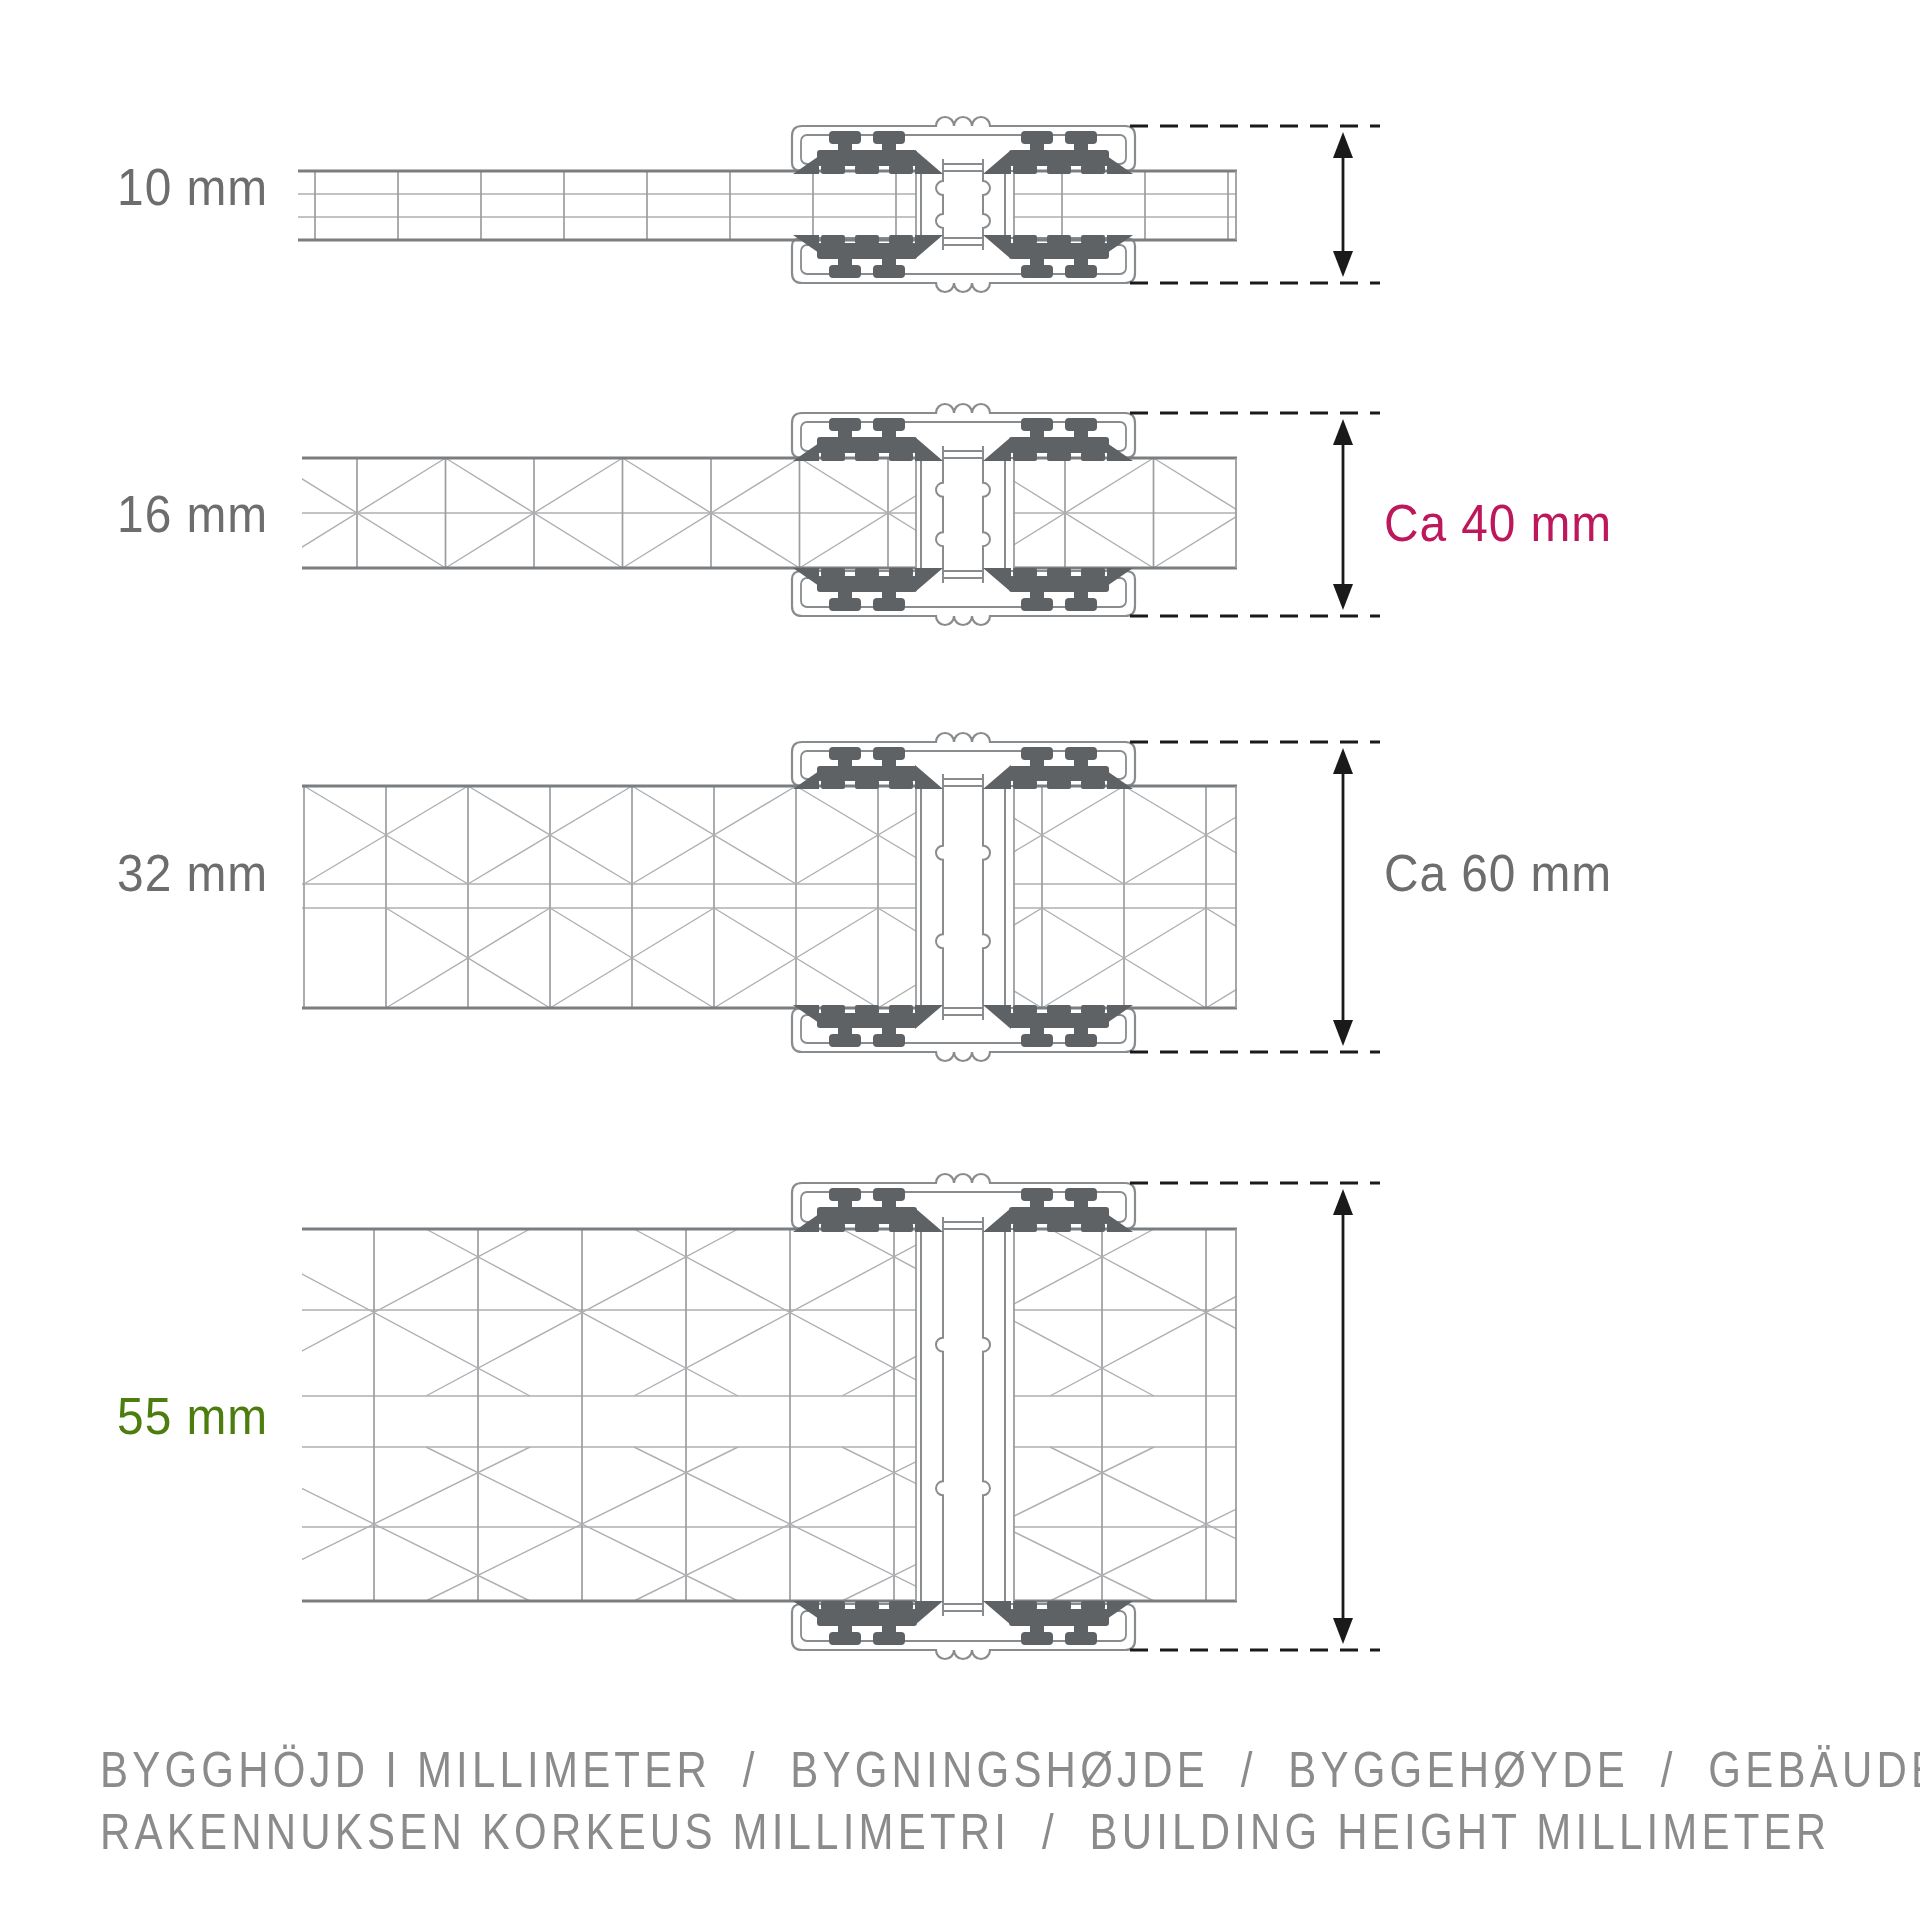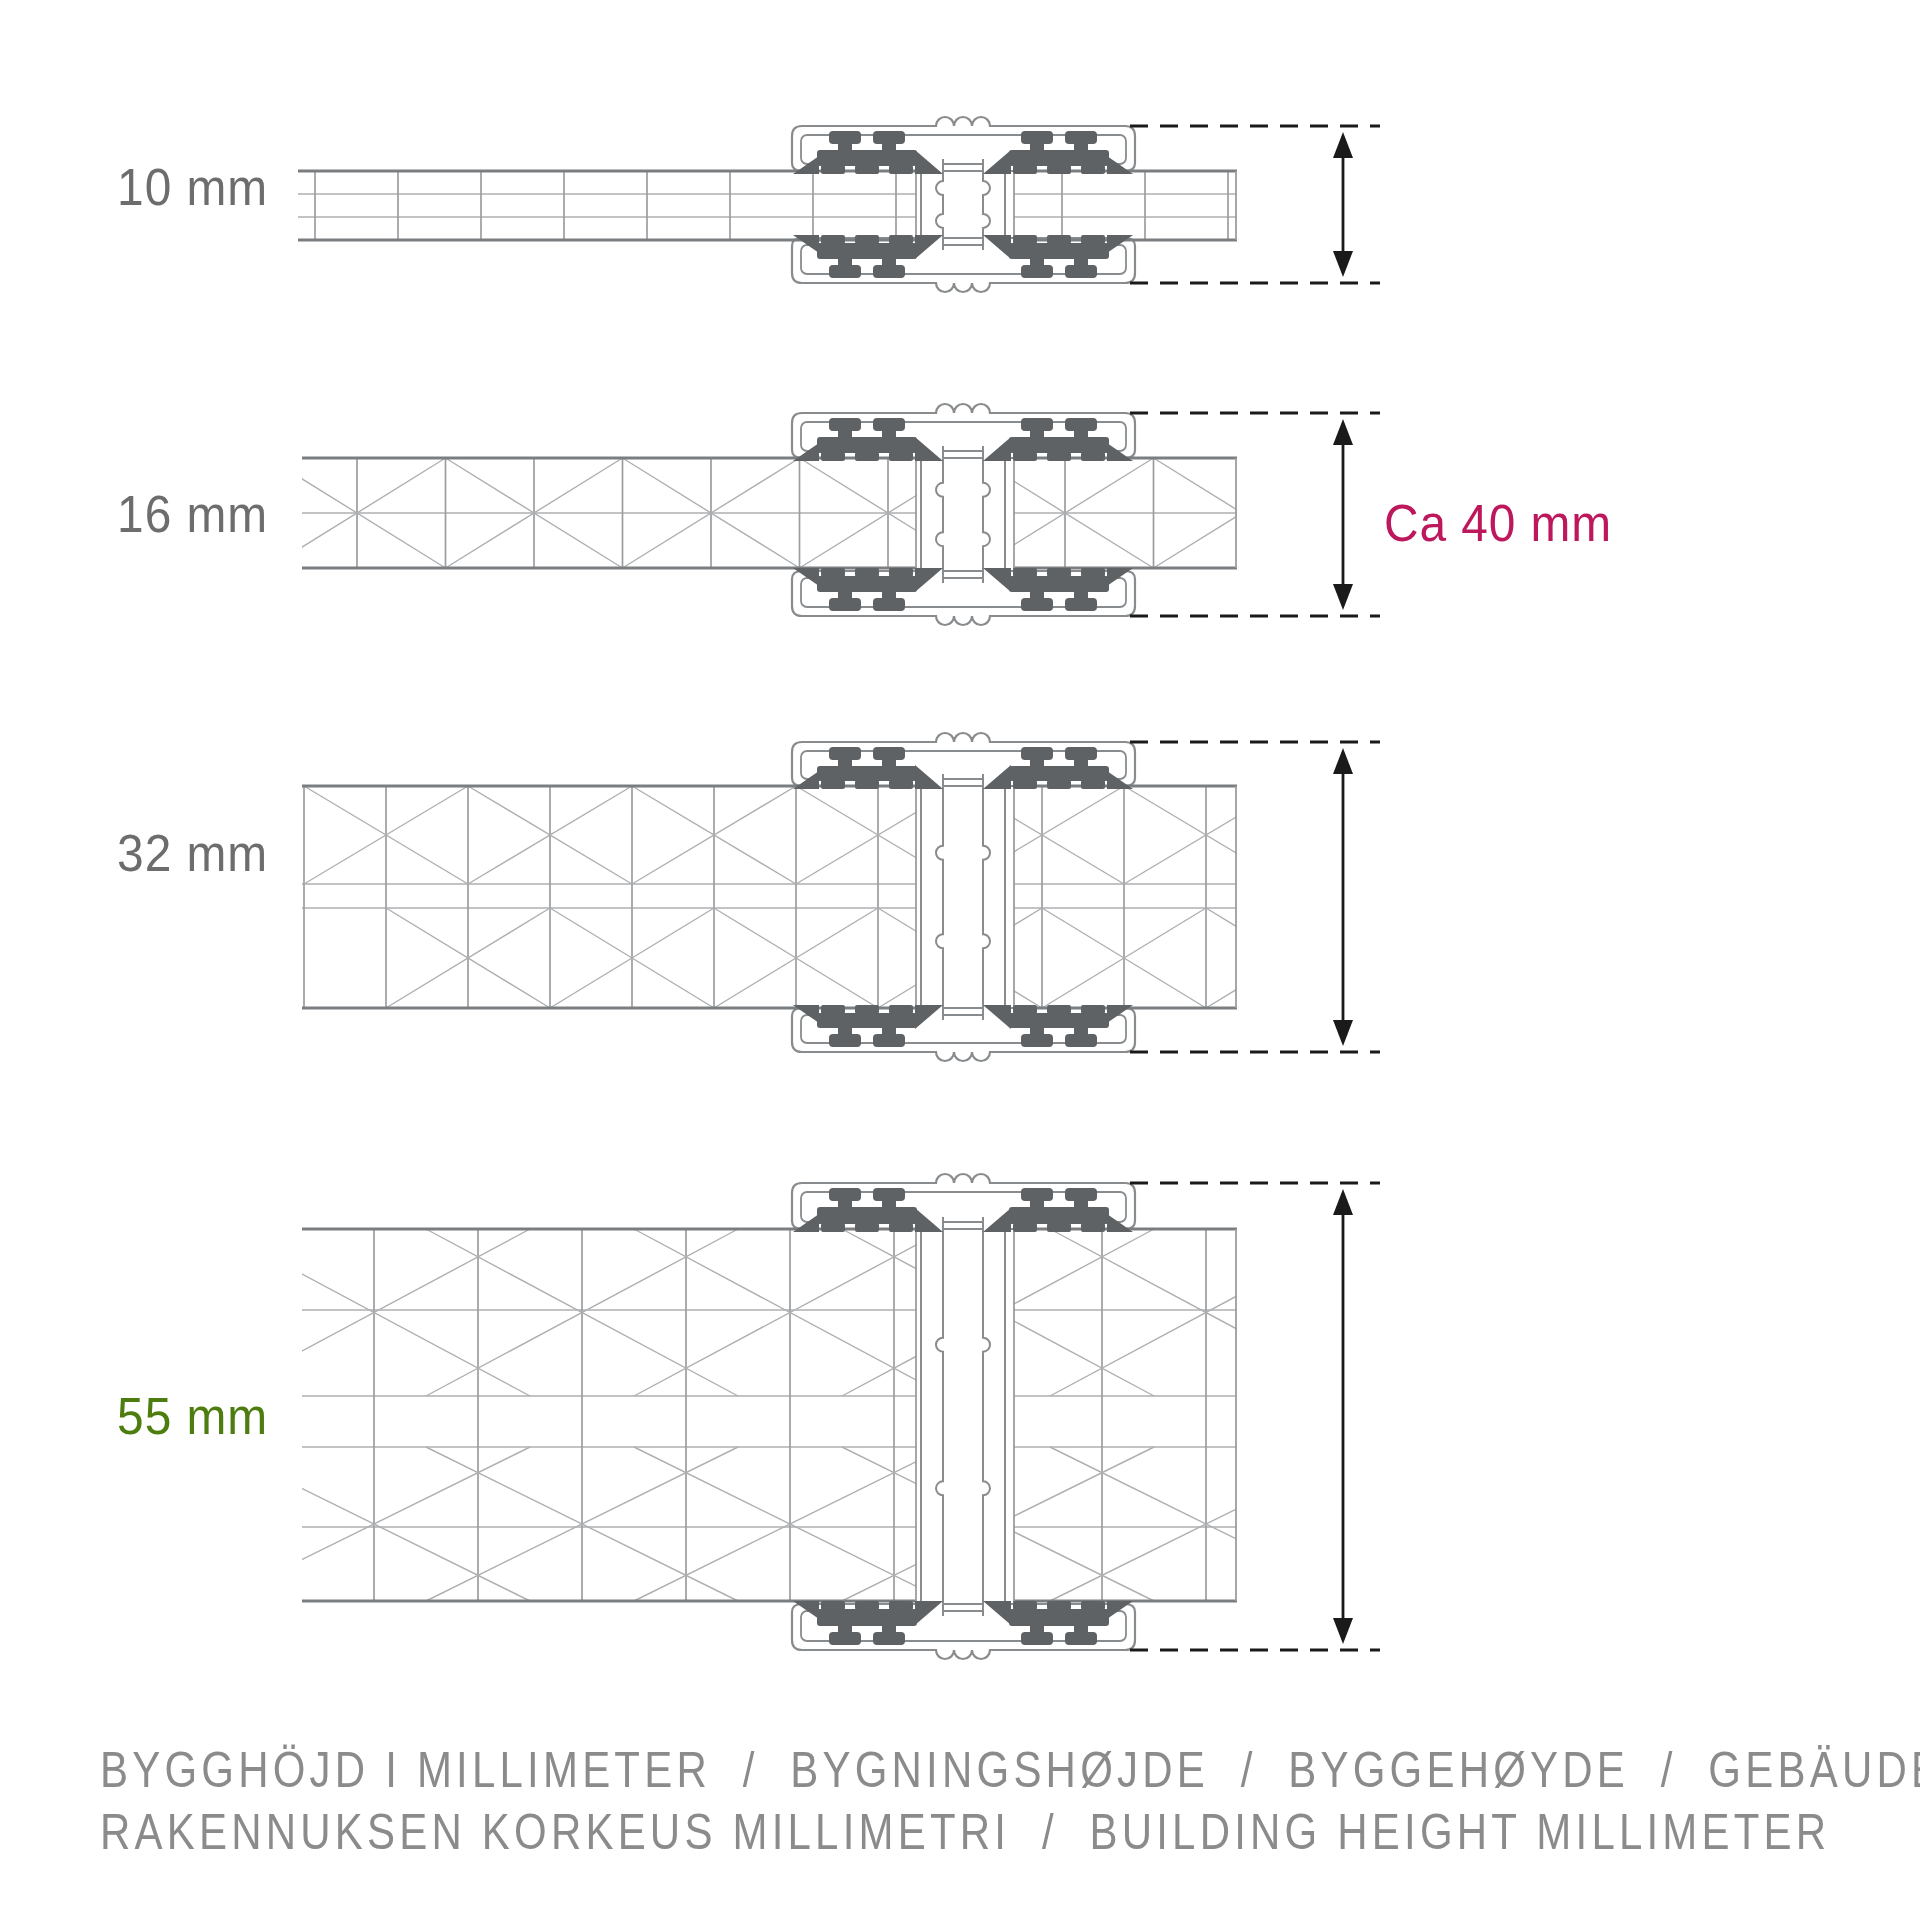--- a/index.html
+++ b/index.html
@@ -6,21 +6,21 @@
   body{width:1920px;height:1920px;position:relative;overflow:hidden;
        font-family:"Liberation Sans","DejaVu Sans",sans-serif;}
   #stage{position:absolute;inset:0;width:1920px;height:1920px;}
   #art{position:absolute;left:0;top:0;}
   .lbl{position:absolute;height:70px;line-height:70px;font-size:52px;
        color:#6d6d6d;letter-spacing:1px;white-space:pre;}
   .row-label{left:28px;width:240px;text-align:right;}
   .row-label span{display:inline-block;transform:scaleX(0.92);transform-origin:right center;}
   .dim-label{left:1384px;width:420px;text-align:left;}
   .dim-label span{display:inline-block;transform:scaleX(0.92);transform-origin:left center;}
-  .r-1{top:152px;} .r-2{top:479px;} .r-3{top:818px;} .r-4{top:1381px;}
+  .r-1{top:152px;} .r-2{top:479px;} .r-3{top:838px;} .r-4{top:1381px;}
   .footer-line{position:absolute;left:100px;height:66px;line-height:66px;
        font-size:50px;color:#8b8b8b;letter-spacing:5px;white-space:pre;}
   .footer-line span{display:inline-block;transform:scaleX(0.84);transform-origin:left center;}
   .f-1{top:1737px;} .f-2{top:1799px;}
 </style>
 </head>
 <body>
 
 <div id="stage">
   <svg id="art" width="1920" height="1920" viewBox="0 0 1920 1920">
@@ -615,16 +615,17 @@
         <polygon points="1343,1644 1333,1618 1353,1618" fill="#1a1a1a"></polygon>
       </g>
     </svg>
 
   <div class="lbl row-label r-1" style="color: rgb(109, 109, 109);"><span>10 mm</span></div>
   <div class="lbl row-label r-2" style="color: rgb(109, 109, 109);"><span>16 mm</span></div>
   <div class="lbl row-label r-3" style="color: rgb(109, 109, 109);"><span>32 mm</span></div>
   <div class="lbl row-label r-4" style="color: #4d7c0f;"><span>55 mm</span></div>
 
   <div class="lbl dim-label r-2" style="color: #be185d; margin-top: 9px;"><span>Ca 40 mm</span></div>
+  <div class="lbl dim-label r-3" style="color: rgb(109, 109, 109);"><span>Ca 60 mm</span></div>
 
   <div class="footer-line f-1" style="color: rgb(139, 139, 139);"><span>BYGGHÖJD I MILLIMETER  /  BYGNINGSHØJDE  /  BYGGEHØYDE  /  GEBÄUDEHÖHE</span></div>
   <div class="footer-line f-2" style="color: rgb(139, 139, 139);"><span>RAKENNUKSEN KORKEUS MILLIMETRI  /  BUILDING HEIGHT MILLIMETER</span></div>
 </div>
 
 </body></html>

